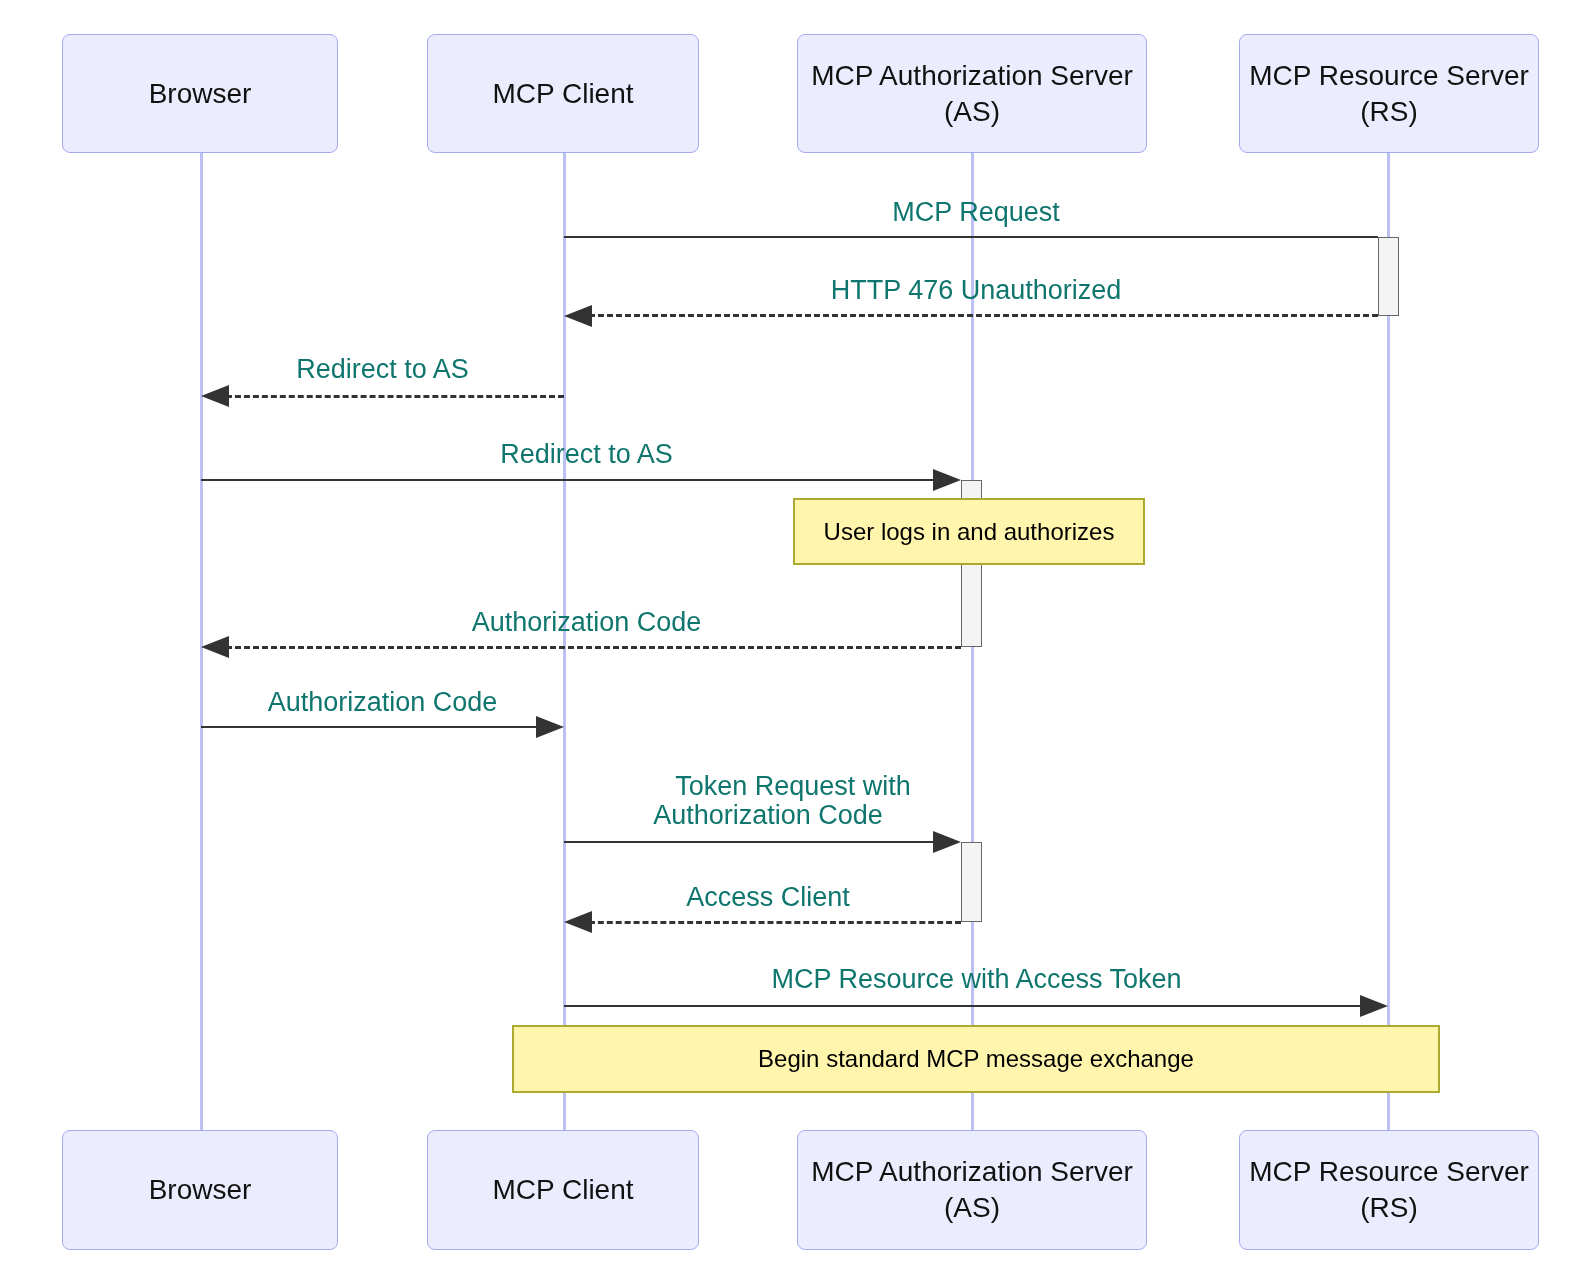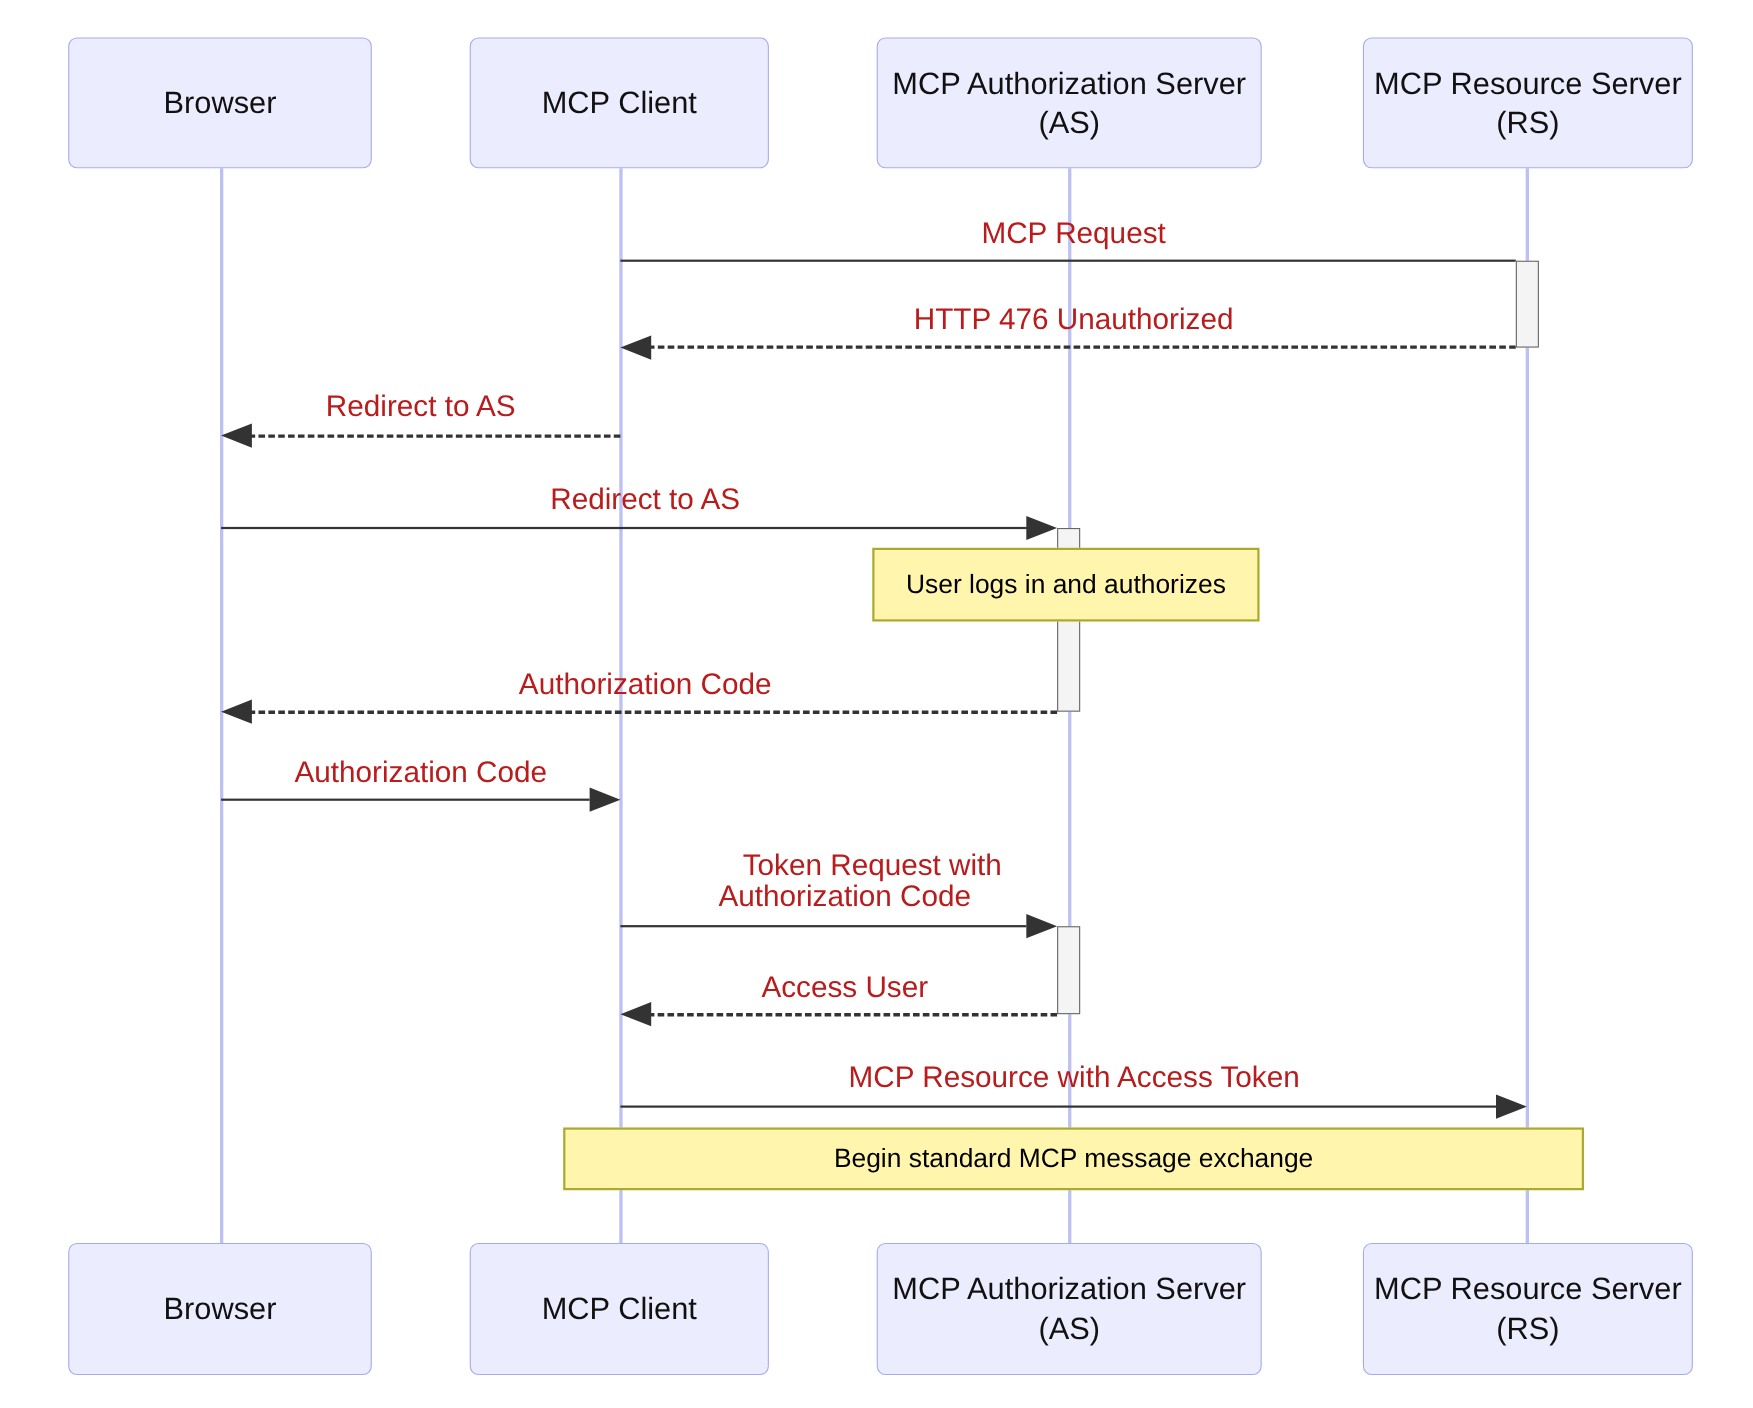--- a/index.html
+++ b/index.html
@@ -20,21 +20,21 @@
     box-sizing: border-box;
   }
   .activation {
     position: absolute; width: 21px;
     background: var(--activation_fill, #f4f4f4);
     border: 1.5px solid var(--activation_border, #666);
     box-sizing: border-box;
   }
   .msg-label {
     position: absolute; text-align: center; white-space: nowrap;
-    font-size: 27px; color: #b91c1c; line-height: 30px;
+    font-size: 27px; color: #0f766e; line-height: 30px;
   }
   .msg-line { position: absolute; height: 0; }
   .msg-line.solid  { border-top: 2.5px solid var(--line, #333); }
   .msg-line.dashed { border-top: 3px dashed var(--line, #333); }
   .arrow { position: absolute; width: 0; height: 0; }
   .arrow.right { border-top: 11px solid transparent; border-bottom: 11px solid transparent; border-left: 28px solid var(--line, #333); }
   .arrow.left  { border-top: 11px solid transparent; border-bottom: 11px solid transparent; border-right: 28px solid var(--line, #333); }
   .note {
     position: absolute;
     background: var(--note_fill, #fff5ad);
@@ -82,29 +82,29 @@
   <div class="msg-line solid" style="left:201px; top:725.5px; width:335px;"></div>
   <div class="arrow right" style="left:536px; top:716px;"></div>
 
   <div class="msg-label" style="left:564px; width:408px; top:771px;padding-left:25px;">Token Request with</div>
   <div class="msg-label" style="left:564px; width:408px; top:800px;">Authorization Code</div>
   <div class="msg-line solid" style="left:564px; top:840.5px; width:369px;"></div>
   <div class="arrow right" style="left:933px; top:831px;"></div>
 
   <div class="activation" style="left:961px; top:842px; height:80px;"></div>
 
-  <div class="msg-label" style="left:564px; width:408px; top:882px;">Access User</div>
+  <div class="msg-label" style="left:564px; width:408px; top:882px;">Access Client</div>
   <div class="msg-line dashed" style="left:580px; top:920.5px; width:381px;"></div>
   <div class="arrow left" style="left:564px; top:911px;"></div>
 
   <div class="msg-label" style="left:564px; width:825px; top:964px;">MCP Resource with Access Token</div>
   <div class="msg-line solid" style="left:564px; top:1004.5px; width:802px;"></div>
   <div class="arrow right" style="left:1360px; top:995px;"></div>
 
-  <div class="note" style="left:512px; top:1025px; width:928px; height:57px;">Begin standard MCP message exchange</div>
+  <div class="note" style="left:512px; top:1025px; width:928px; height:68px;">Begin standard MCP message exchange</div>
 
   <div class="actor-box" style="left:62px;  top:34px; width:276px;">
     <span>Browser</span>
   </div>
   <div class="actor-box" style="left:427px; top:34px; width:272px;">
     <span>MCP Client</span>
   </div>
   <div class="actor-box" style="left:797px; top:34px; width:350px;">
     <span>MCP Authorization Server</span>
     <span>(AS)</span>

